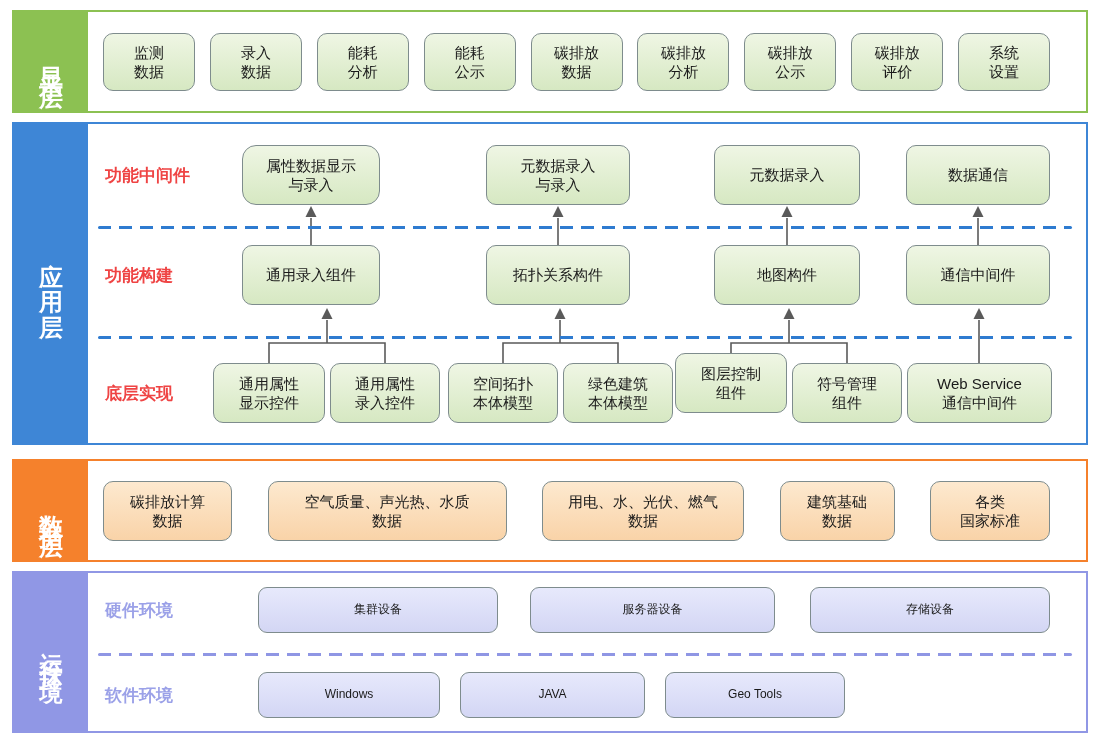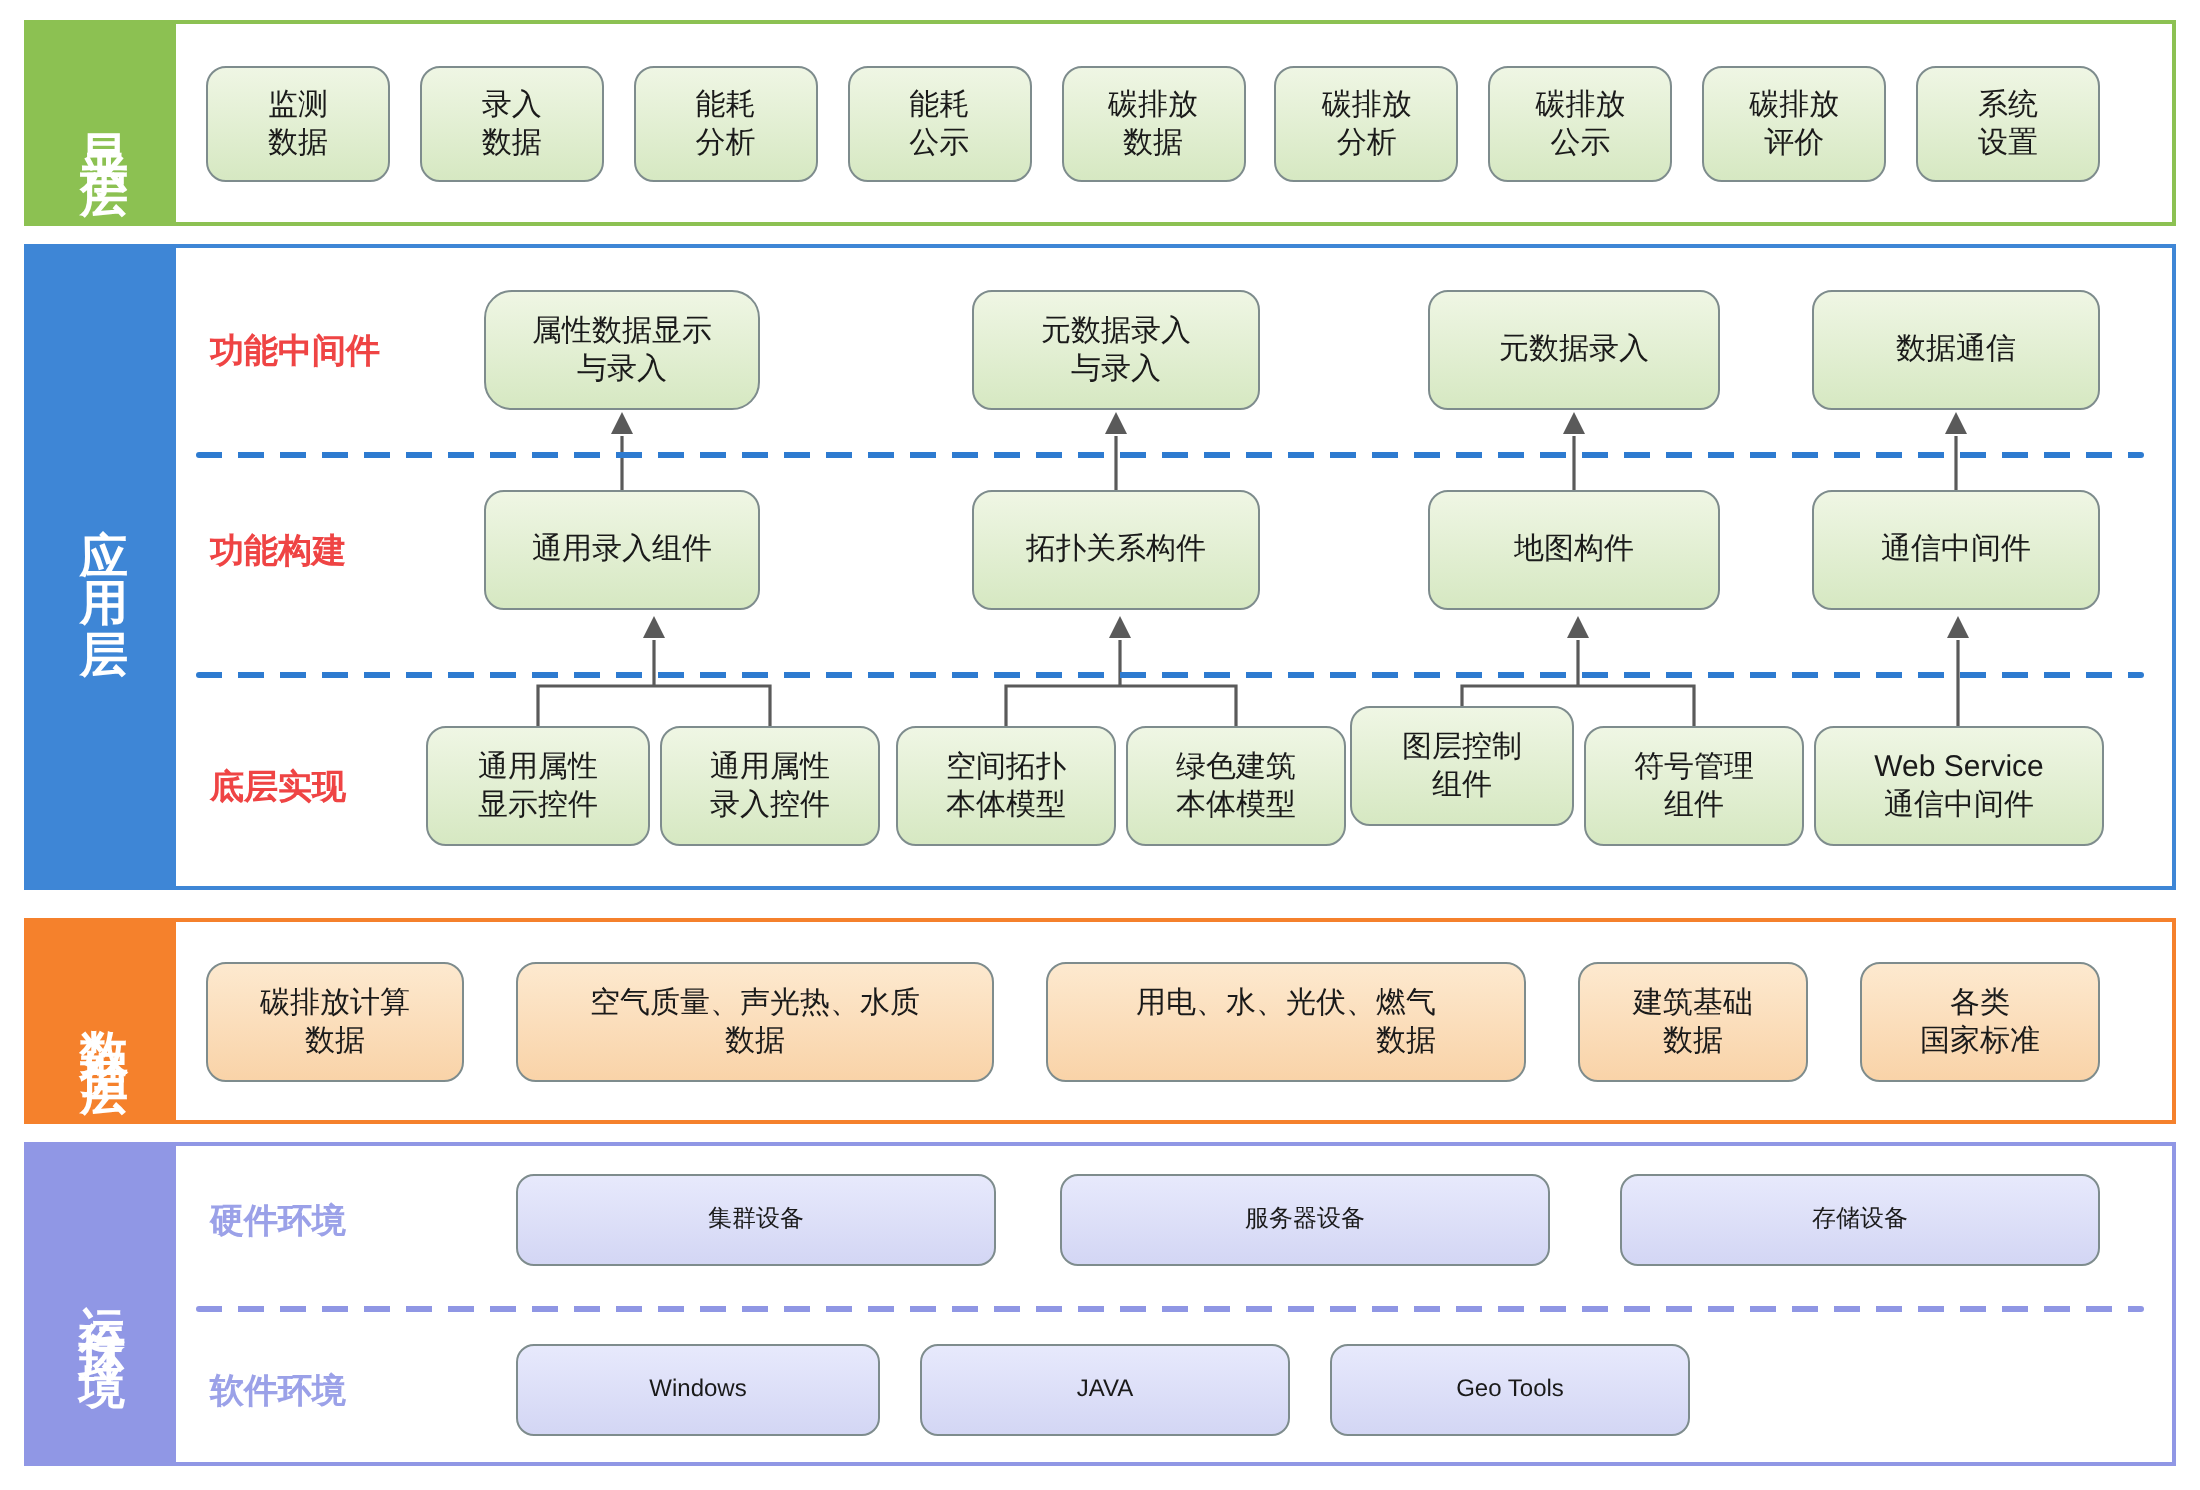--- a/index.html
+++ b/index.html
@@ -144,21 +144,21 @@
   <div class="band b-data" style="top:459px;height:103px;">
     <div class="sidebar sb-data">
       <span class="sb3">数据层</span>
     </div>
     <div class="content">
       <div class="flexrow" style="left:15px;right:36px;top:20px;height:60px;">
         <div class="node o-node" style="width:129px;">碳排放计算
 数据</div>
         <div class="node o-node" style="width:239px;">空气质量、声光热、水质
 数据</div>
-        <div class="node o-node" style="width:240px;text-align:right;">用电、水、光伏、燃气
+        <div class="node o-node" style="width:202px;">用电、水、光伏、燃气
 数据</div>
         <div class="node o-node" style="width:115px;">建筑基础
 数据</div>
         <div class="node o-node" style="width:120px;">各类
 国家标准</div>
       </div>
     </div>
   </div>
 
   <div class="band b-runtime" style="top:571px;height:162px;">

